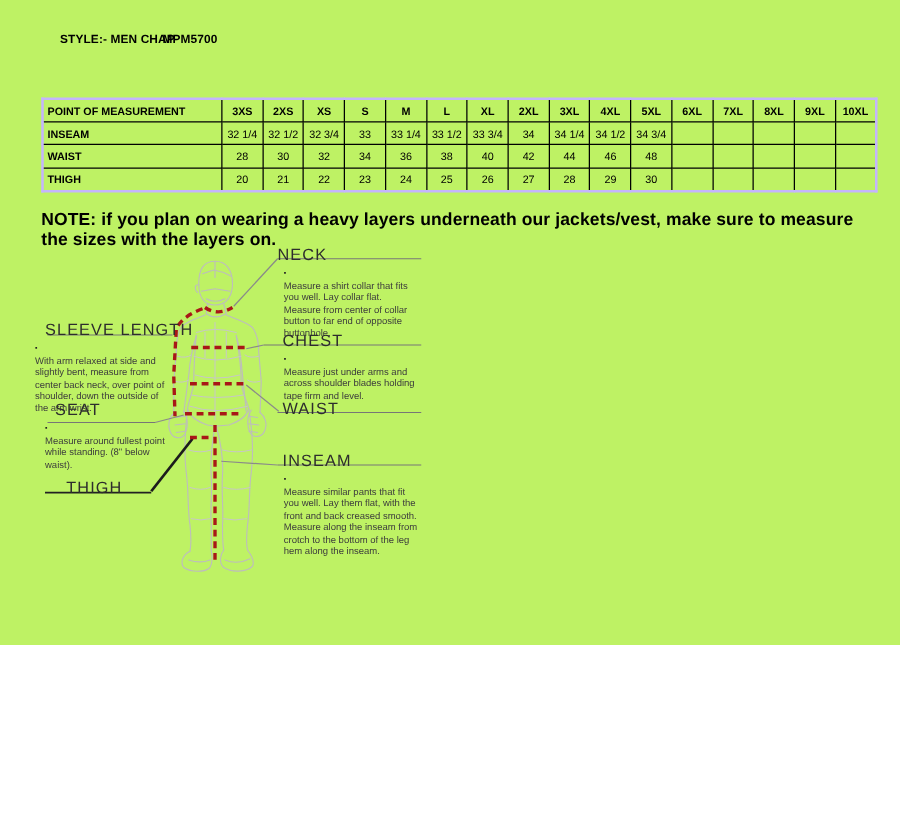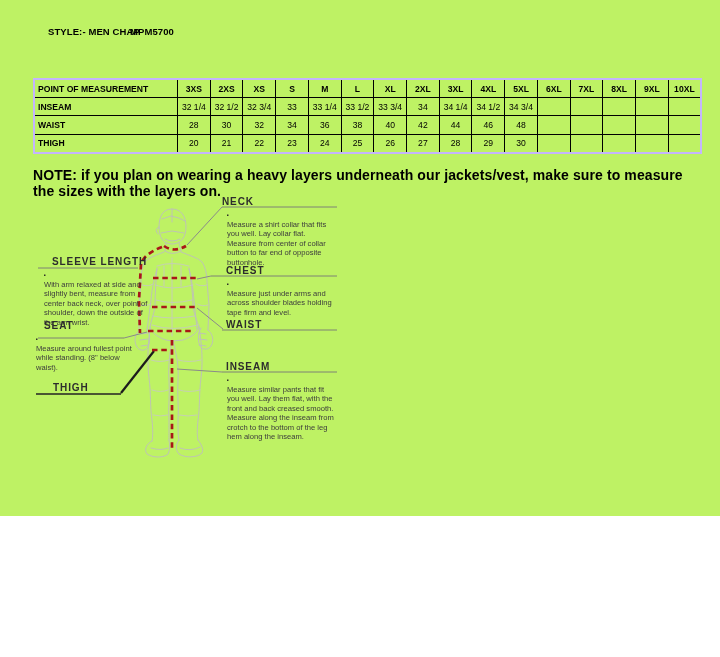--- a/index.html
+++ b/index.html
@@ -16,21 +16,21 @@
   table.size-chart th,table.size-chart td{
     border:1.4px solid #000;height:17.2px;font-size:8.6px;text-align:center;
     vertical-align:middle;padding:0;overflow:hidden;white-space:nowrap;}
   table.size-chart th{font-weight:bold;}
   table.size-chart .label-col{width:139px;text-align:left;padding-left:3px;font-weight:bold;}
 
   
   .note-text{font-weight:bold;font-size:14px;letter-spacing:0.1px;}
 
   
-  .sec-title{font-size:10px;letter-spacing:0.9px;color:#2d2d2d;white-space:nowrap;font-weight:bold;}
+  .sec-title{font-size:13px;letter-spacing:0.9px;color:#2d2d2d;white-space:nowrap;}
   .sec-body{display:flex;font-size:7.6px;line-height:1.24;color:#3c3c3c;flex-direction:column;}
   .sec-body .bullet{width:7px;flex:0 0 7px;font-size:5.5px;line-height:9px;color:#222;}
   .sec-body .txt{flex:1;}
 </style>
 </head>
 <body>
 
 <div class="page">
 
   <div class="abs doc-title" style="left:48px;top:26px;">STYLE:- MEN CHAP</div>
@@ -229,21 +229,21 @@
   </div>
 
   <div class="abs" style="left:226px;top:361px;width:118px;">
     <div class="sec-title">INSEAM</div>
     <div class="sec-body" style="margin-top:4px;margin-left:1px;width:110px;">
       <span class="bullet">▪</span>
       <span class="txt">Measure similar pants that fit you well. Lay them flat, with the front and back creased smooth. Measure along the inseam from crotch to the bottom of the leg hem along the inseam.</span>
     </div>
   </div>
 
-  <div class="abs" style="left:44px;top:256px;width:106px;">
+  <div class="abs" style="left:28px;top:256px;width:106px;">
     <div class="sec-title" style="margin-left:8px;">SLEEVE LENGTH</div>
     <div class="sec-body" style="margin-top:4px;width:104px;">
       <span class="bullet">▪</span>
       <span class="txt">With arm relaxed at side and slightly bent, measure from center back neck, over point of shoulder, down the outside of the arm wrist.</span>
     </div>
   </div>
 
   <div class="abs" style="left:36px;top:320px;width:106px;">
     <div class="sec-title" style="margin-left:8px;">SEAT</div>
     <div class="sec-body" style="margin-top:4px;width:100px;">

